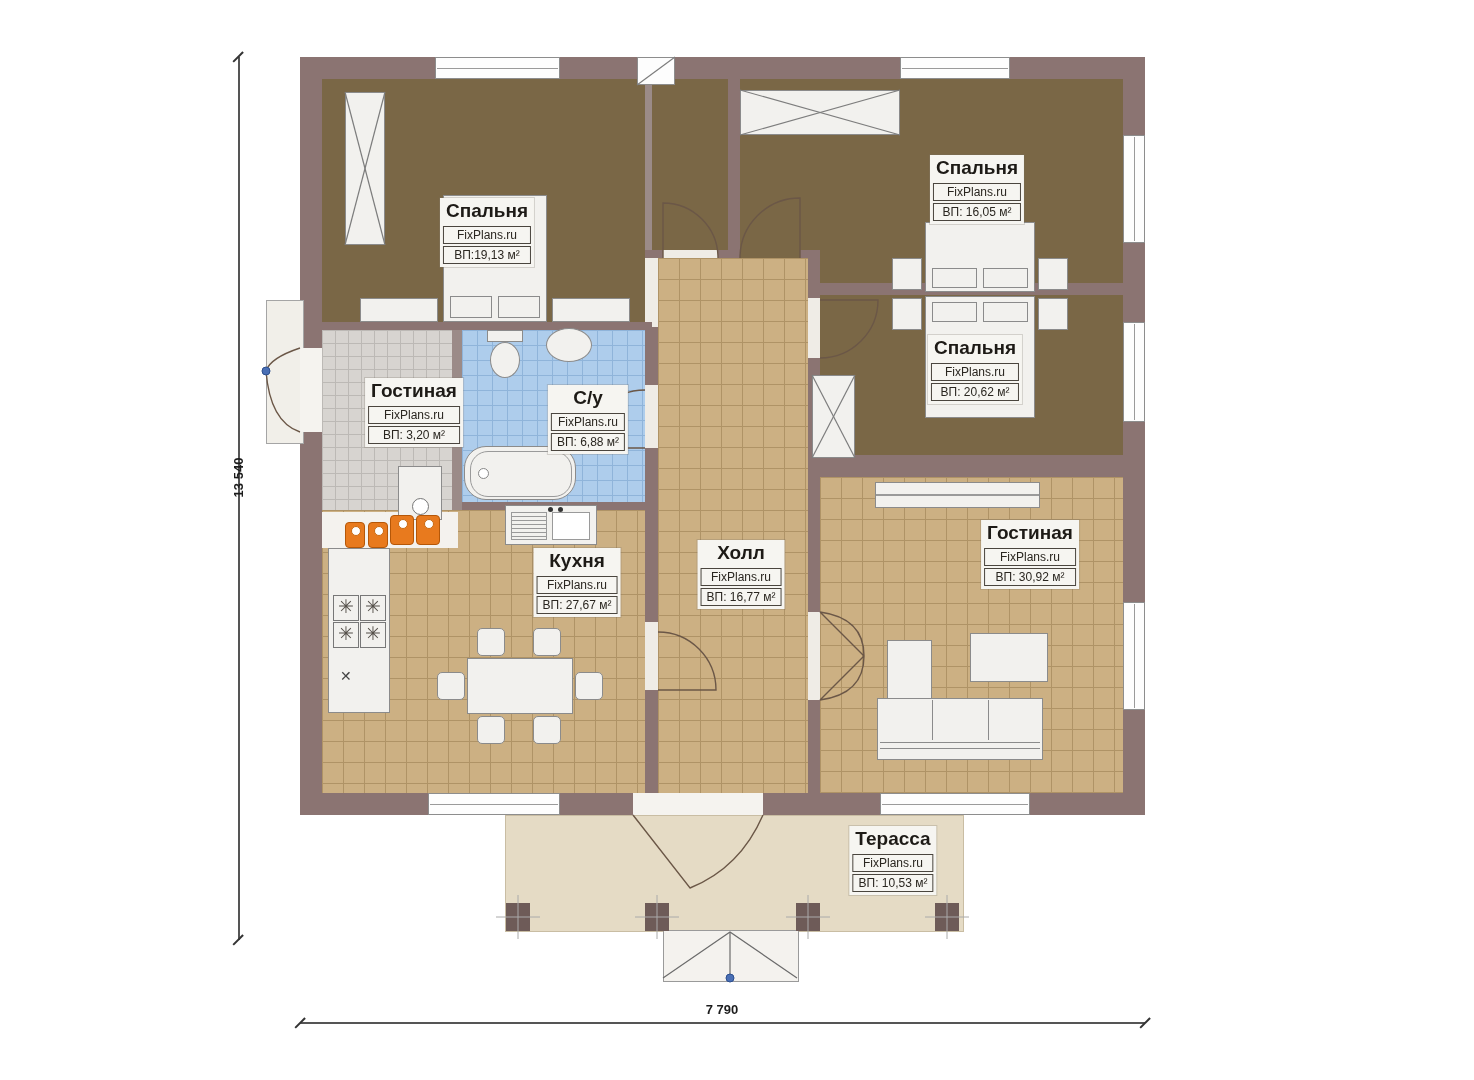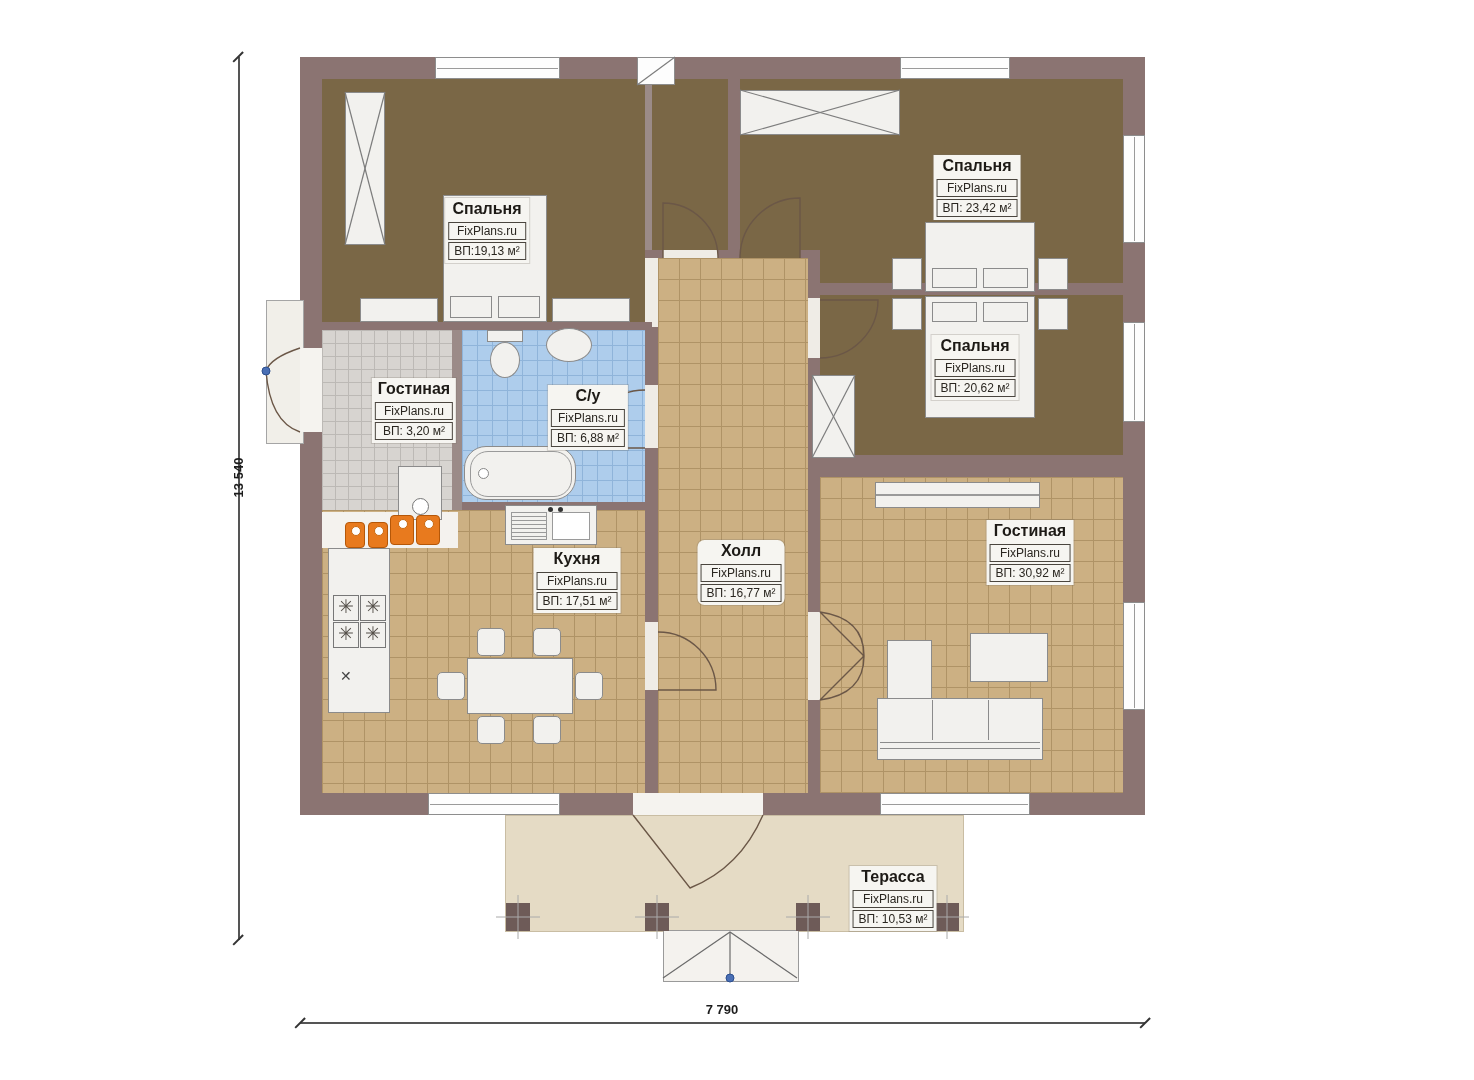--- a/index.html
+++ b/index.html
@@ -25,21 +25,21 @@
   .win-h::after{content:"";position:absolute;left:1px;right:1px;top:50%;height:1px;background:#9a9a9a;}
   .win-v::after{content:"";position:absolute;top:1px;bottom:1px;left:50%;width:1px;background:#9a9a9a;}
   .opening{background:#f5f3ef;z-index:4;}
   
   .furn{background:#f2f1ee;border:1px solid #8b8b8b;z-index:5;box-sizing:border-box;}
   .furn-r{border-radius:5px;}
   .burner{z-index:6;color:#55504a;font-size:19px;line-height:22px;text-align:center;}
   
   .room-label{transform:translateX(-50%);background:#f6f5f1;padding:2px 3px 3px 3px;z-index:8;text-align:center;
     box-shadow:0 0 0 1px rgba(120,110,100,.25);}
-  .rl-name{font-weight:bold;font-size:16px;color:#1d1a16;padding:0 3px 2px 3px;white-space:nowrap;}
+  .rl-name{font-weight:bold;font-size:19px;color:#1d1a16;padding:0 3px 2px 3px;white-space:nowrap;}
   .rl-brand,.rl-area{border:1px solid #4a453e;font-size:12px;color:#2a2620;padding:1px 5px;margin-top:2px;
     background:#f6f5f1;white-space:nowrap;}
   
   .dim-line{background:#555;z-index:2;}
   .dim-text{font-size:13px;font-weight:bold;color:#1c1c1c;z-index:2;}
   .tick{width:14px;height:1.6px;background:#333;transform:rotate(-45deg);z-index:2;}
   svg.overlay{position:absolute;left:0;top:0;z-index:6;pointer-events:none;}
   .gas{background:#e87a1e;border:1px solid #b55708;border-radius:4px;z-index:6;}
   .gas .cap{position:absolute;left:50%;top:3px;width:8px;height:8px;margin-left:-4px;border-radius:50%;background:#fff;border:1px solid #c96a12;}
   .post{background:#6e5b58;z-index:4;}
@@ -238,51 +238,51 @@
   </svg>
 
   <div class="abs room-label" style="left:487px;top:198px;">
     <div class="rl-name">Спальня</div>
     <div class="rl-brand">FixPlans.ru</div>
     <div class="rl-area">ВП:19,13 м²</div>
   </div>
   <div class="abs room-label" style="left:977px;top:155px;">
     <div class="rl-name">Спальня</div>
     <div class="rl-brand">FixPlans.ru</div>
-    <div class="rl-area">ВП: 23,42 м²</div>
+    <div class="rl-area">ВП: 16,05 м²</div>
   </div>
   <div class="abs room-label" style="left:975px;top:335px;">
     <div class="rl-name">Спальня</div>
     <div class="rl-brand">FixPlans.ru</div>
     <div class="rl-area">ВП: 20,62 м²</div>
   </div>
   <div class="abs room-label" style="left:414px;top:378px;">
     <div class="rl-name">Гостиная</div>
     <div class="rl-brand">FixPlans.ru</div>
     <div class="rl-area">ВП: 3,20 м²</div>
   </div>
   <div class="abs room-label" style="left:588px;top:385px;">
     <div class="rl-name">С/у</div>
     <div class="rl-brand">FixPlans.ru</div>
     <div class="rl-area">ВП: 6,88 м²</div>
   </div>
   <div class="abs room-label" style="left:577px;top:548px;">
     <div class="rl-name">Кухня</div>
     <div class="rl-brand">FixPlans.ru</div>
-    <div class="rl-area">ВП: 17,51 м²</div>
-  </div>
-  <div class="abs room-label" style="left:741px;top:540px;border-radius:7px;">
+    <div class="rl-area">ВП: 27,67 м²</div>
+  </div>
+  <div class="abs room-label" style="left:741px;top:540px;">
     <div class="rl-name">Холл</div>
     <div class="rl-brand">FixPlans.ru</div>
     <div class="rl-area">ВП: 16,77 м²</div>
   </div>
   <div class="abs room-label" style="left:1030px;top:520px;">
     <div class="rl-name">Гостиная</div>
     <div class="rl-brand">FixPlans.ru</div>
     <div class="rl-area">ВП: 30,92 м²</div>
   </div>
-  <div class="abs room-label" style="left:893px;top:826px;margin-top:40px;">
+  <div class="abs room-label" style="left:893px;top:826px;">
     <div class="rl-name">Терасса</div>
     <div class="rl-brand">FixPlans.ru</div>
     <div class="rl-area">ВП: 10,53 м²</div>
   </div>
 
 </div>
 
 </body></html>

